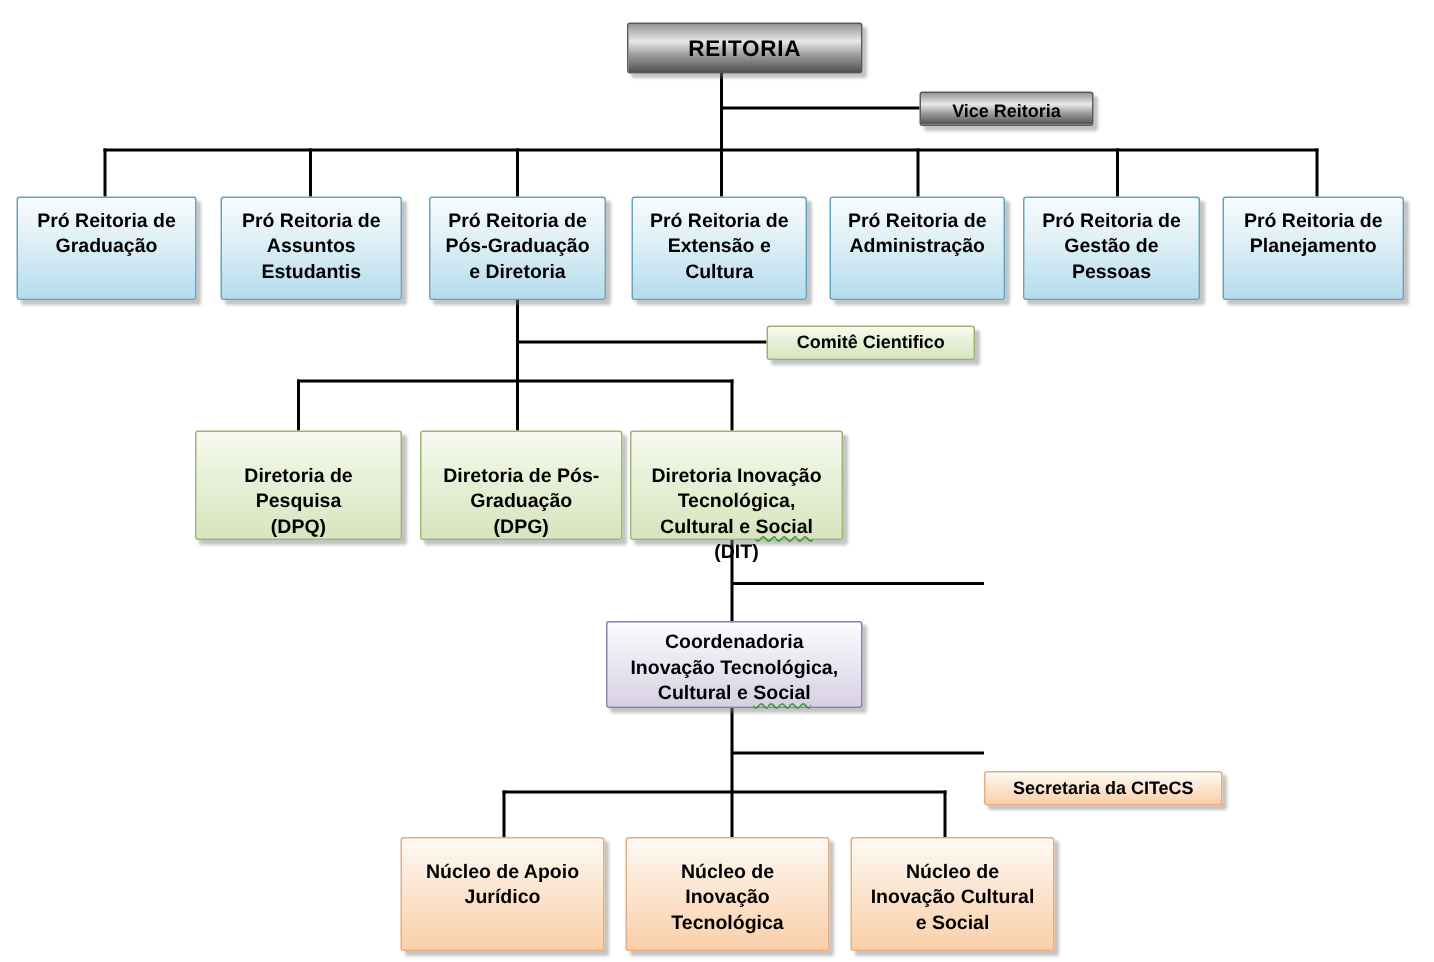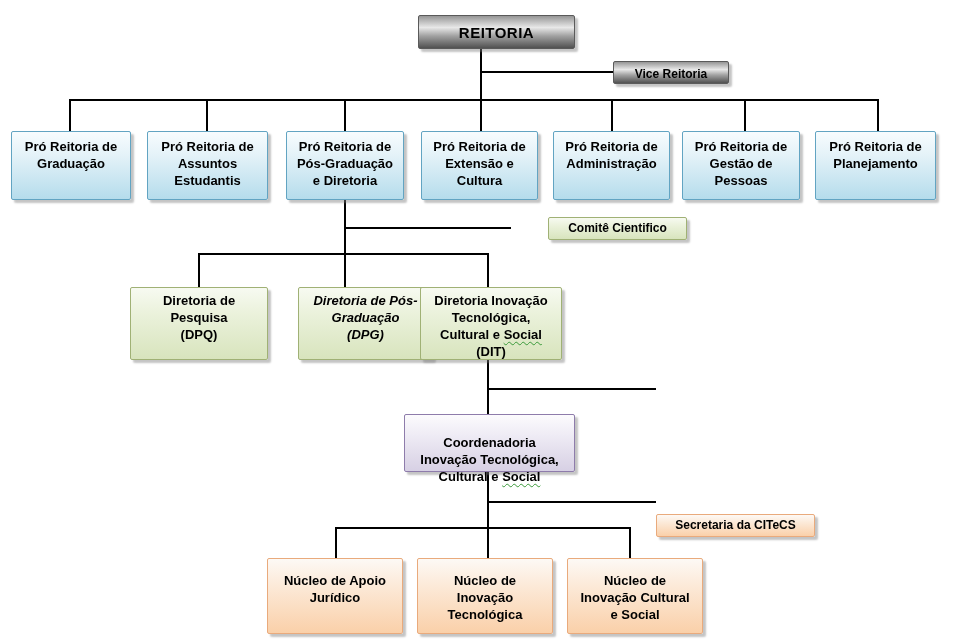--- a/index.html
+++ b/index.html
@@ -28,23 +28,23 @@
     background:linear-gradient(180deg,#fcfbfd 0%,#efecf5 35%,#d7d0e4 100%);
     border-color:#8e7cab;
   }
   .orange{
     background:linear-gradient(180deg,#fdf9f5 0%,#fcead9 35%,#fad0a9 100%);
     border-color:#e9aa7c;
   }
   .small-node{display:flex;align-items:center;justify-content:center;font-size:12px;}
   .title-node{display:flex;align-items:center;justify-content:center;font-size:15px;letter-spacing:0.5px;}
   .pad-top{padding-top:6px;}
-  .green-pad{padding-top:4px;}
+  .green-pad{padding-top:20px;}
   .orange-pad{padding-top:13px;}
-  .coord-pad{padding-top:19px;}
+  .coord-pad{padding-top:4px;}
   .ln{position:absolute;background:#000000;}
   .wavy{
     text-decoration-line:underline;text-decoration-style:wavy;
     text-decoration-color:#3a9a3a;text-decoration-thickness:1px;text-underline-offset:2px;
   }
 </style>
 </head>
 <body>
 
 <div id="canvas">
@@ -112,31 +112,31 @@
     <div>Pró Reitoria de</div>
     <div>Gestão de</div>
     <div>Pessoas</div>
   </div>
 
   <div class="node blue pad-top" style="left:815px;top:131px;width:121px;height:69px;">
     <div>Pró Reitoria de</div>
     <div>Planejamento</div>
   </div>
 
-  <div class="node green small-node" style="left:511px;top:217px;width:139px;height:23px;margin-left:37px;">
+  <div class="node green small-node" style="left:511px;top:217px;width:139px;height:23px;">
     <span>Comitê Cientifico</span>
   </div>
 
   <div class="node green green-pad" style="left:130px;top:287px;width:138px;height:73px;">
     <div>Diretoria de</div>
     <div>Pesquisa</div>
     <div>(DPQ)</div>
   </div>
 
-  <div class="node green green-pad" style="left:298px;top:287px;width:135px;height:73px;font-style:italic;">
+  <div class="node green green-pad" style="left:280px;top:287px;width:135px;height:73px;">
     <div>Diretoria de Pós-</div>
     <div>Graduação</div>
     <div>(DPG)</div>
   </div>
 
   <div class="node green green-pad" style="left:420px;top:287px;width:142px;height:73px;">
     <div>Diretoria Inovação</div>
     <div>Tecnológica,</div>
     <div><span>Cultural e </span><span class="wavy">Social</span></div>
     <div>(DIT)</div>

